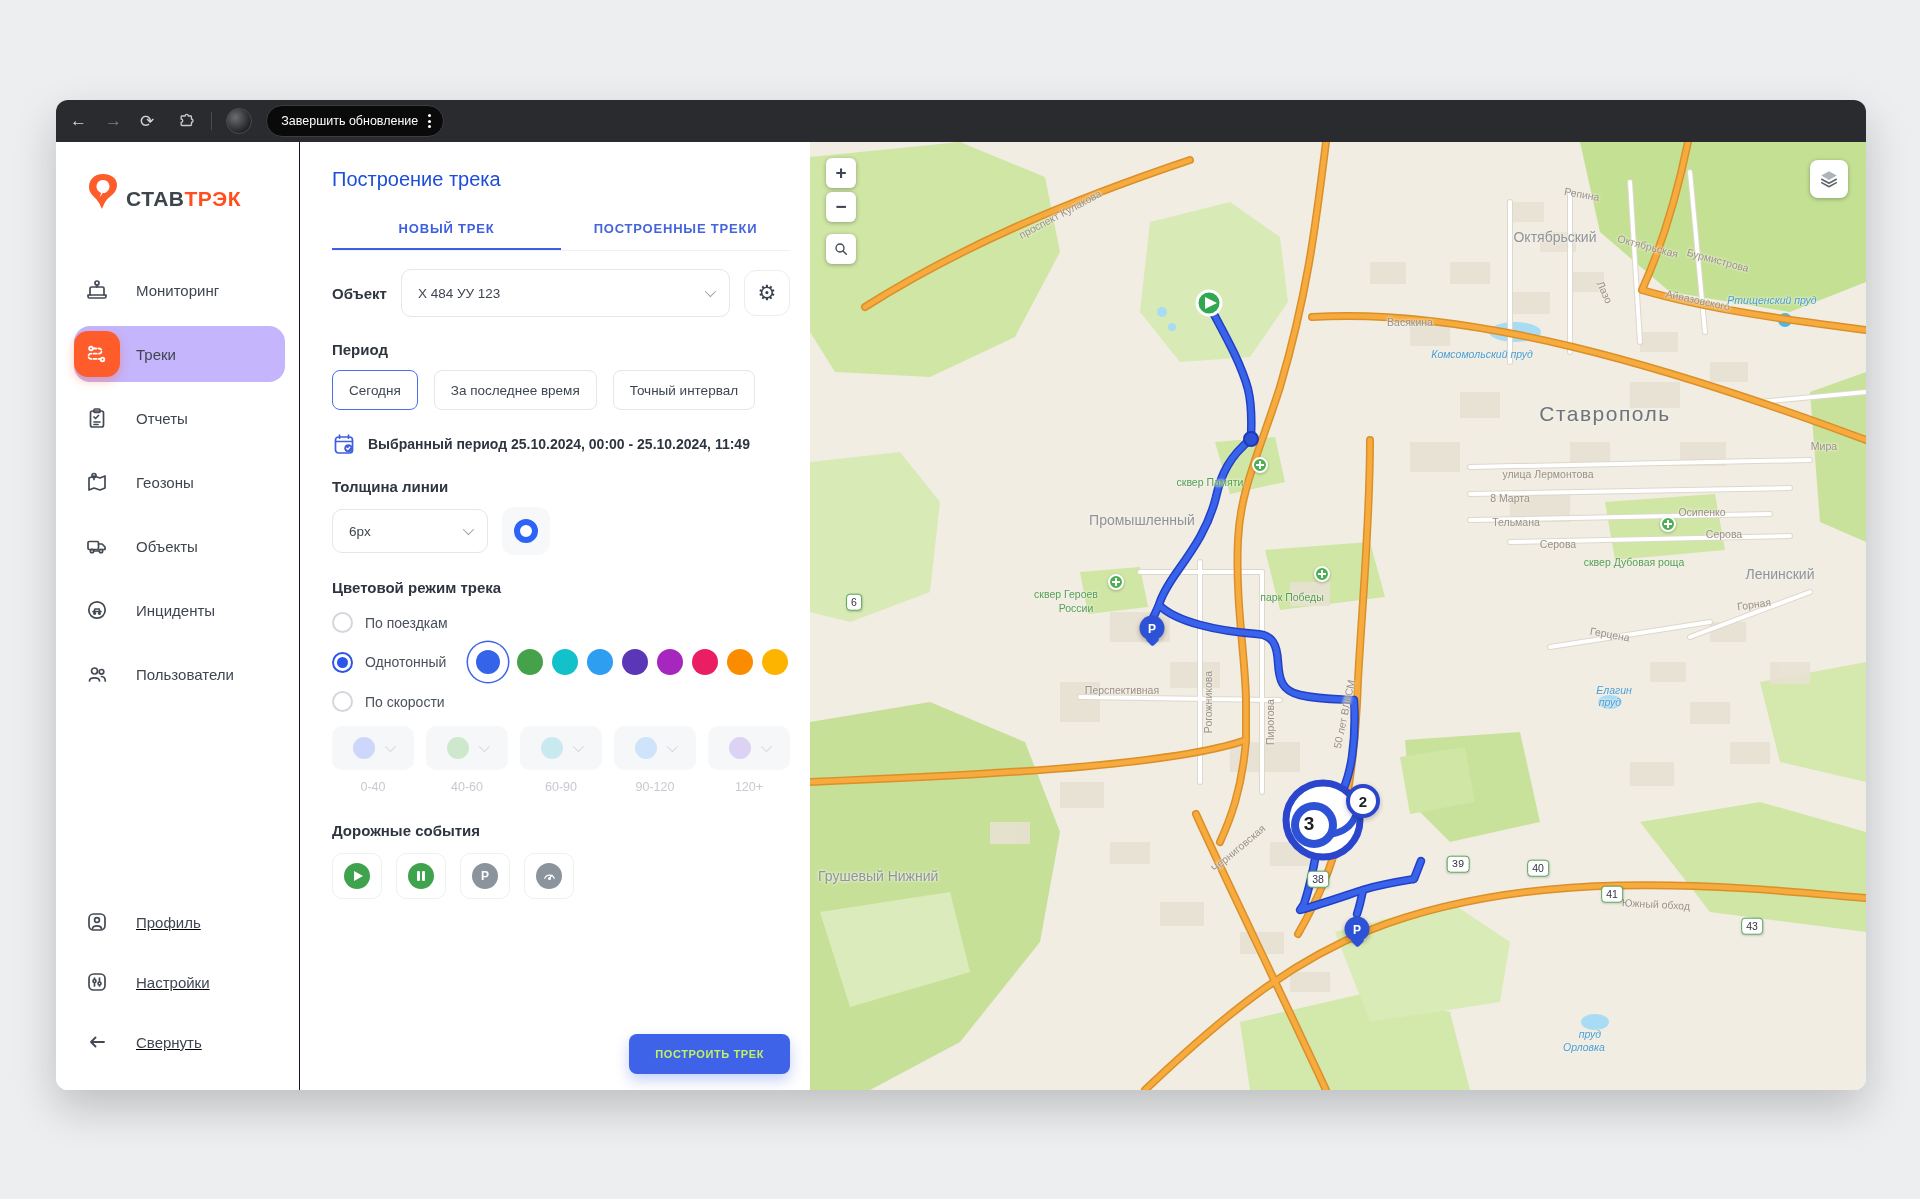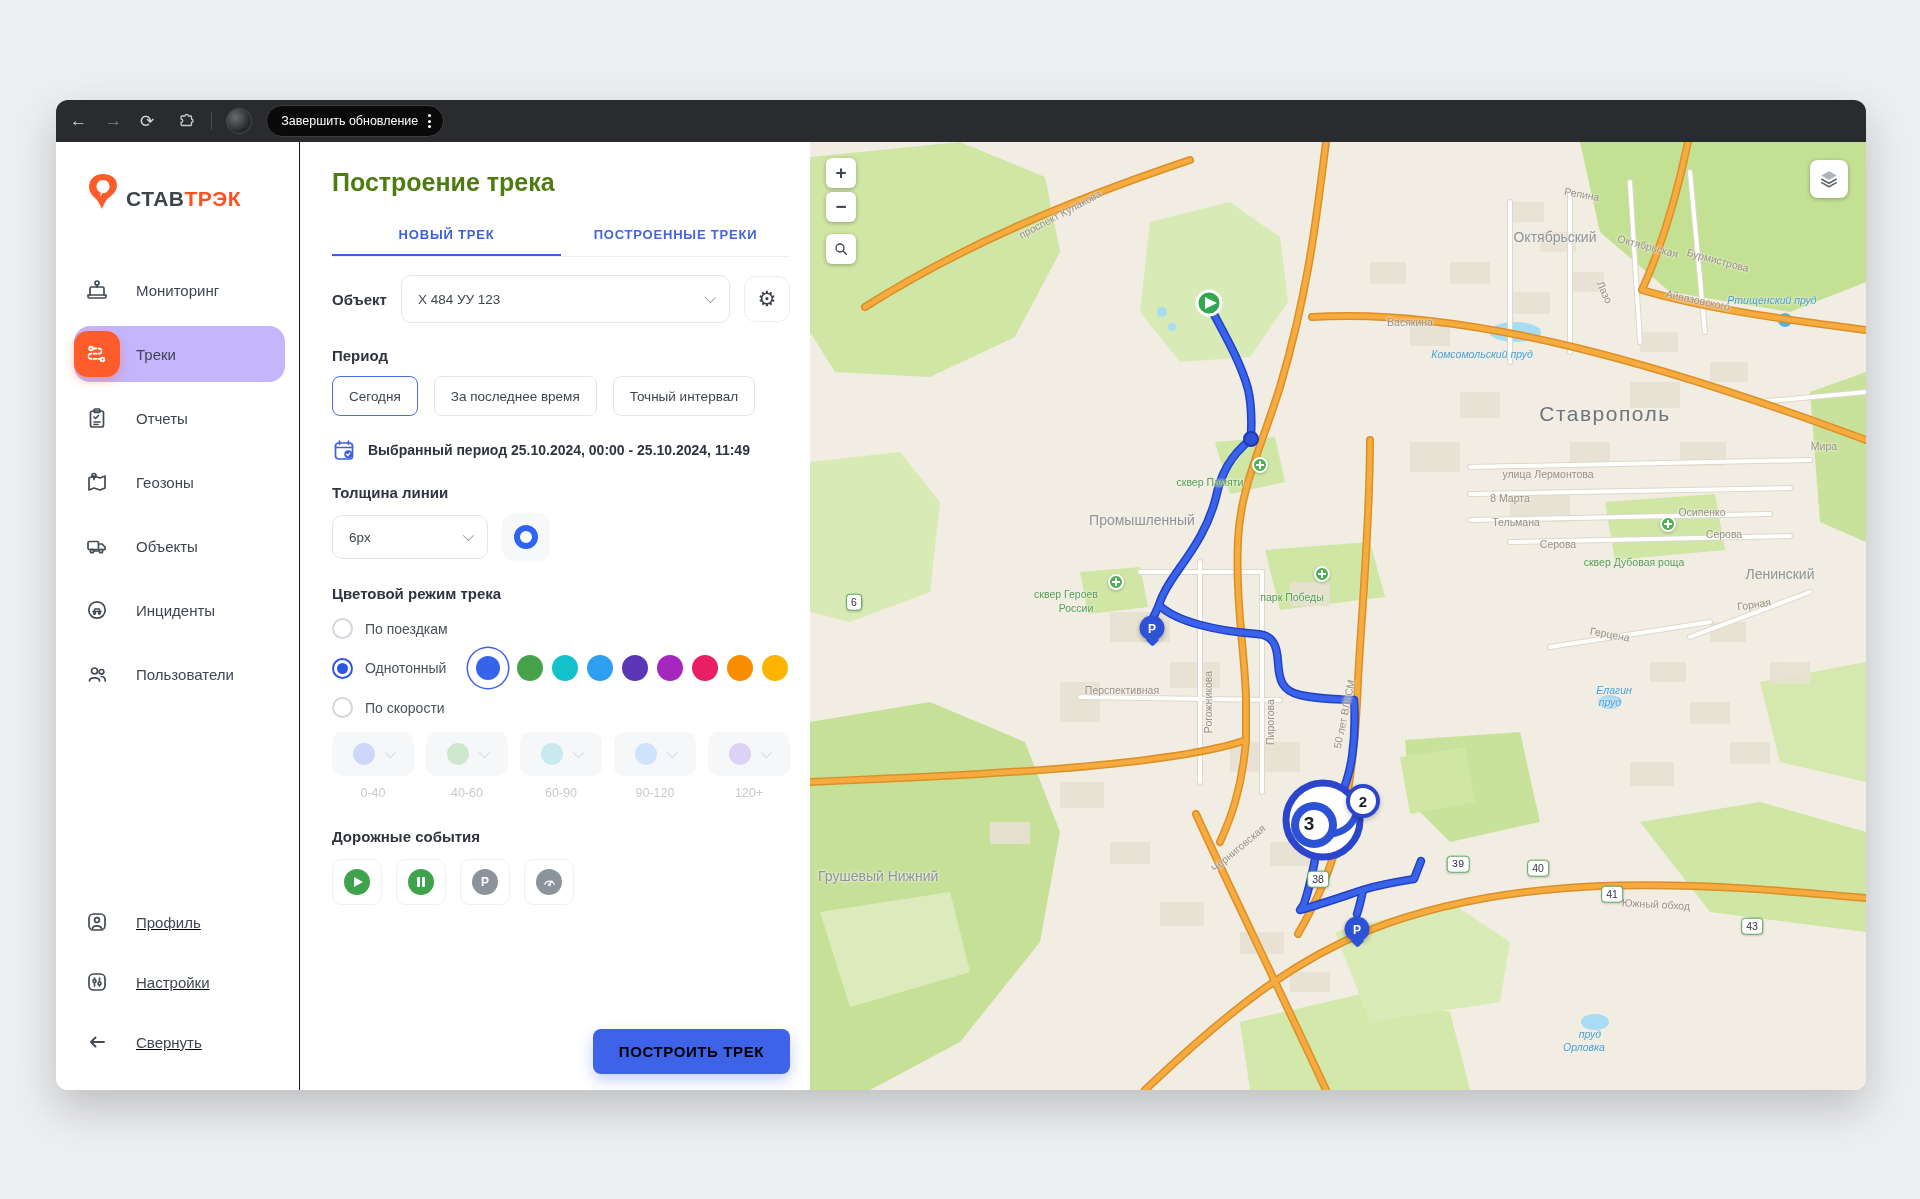--- a/index.html
+++ b/index.html
@@ -42,21 +42,21 @@
   .nav { margin-top:50px; display:flex; flex-direction:column; gap:8px; }
   .nav-item { height:56px; display:flex; align-items:center; gap:16px; margin:0 14px 0 18px; border-radius:16px; cursor:pointer; color:#3f4651; }
   .nav-item .ibox { width:46px; height:46px; flex:none; border-radius:14px; display:grid; place-items:center; color:#434a54; }
   .nav-item .ibox svg { width:24px; height:24px; }
   .nav-item span.lbl { font-size:15px; }
   .nav-item.active { background:#c4b5fd;text-align:right; }
   .nav-item.active .ibox { background:#ff5c2b; color:#fff; box-shadow:0 4px 10px rgba(255,92,43,.35); }
   .navfoot { margin-top:auto; display:flex; flex-direction:column; gap:4px;text-decoration:underline; }
 
   
-  .ptitle { font-size:25px; font-weight:700; color:#4d7c0f; }
+  .ptitle { font-size:20px; font-weight:400; color:#1d4ed8; }
   .tabs { display:flex; margin-top:22px; border-bottom:1px solid #eef0f3; }
   .tab { flex:1; text-align:center; font-size:13px; font-weight:700; letter-spacing:.8px; color:#4565da;
          padding:8px 0 12px; cursor:pointer; border-bottom:2px solid transparent; white-space:nowrap; }
   .tab.active { border-bottom-color:#3d5fe0; color:#3d5fe0; }
   .row { display:flex; align-items:center; }
   .obj-row { margin-top:18px; gap:14px; }
   .blabel { font-size:15px; font-weight:700; color:#2f3540; }
   .select { flex:1; height:48px; border:1px solid #e3e6ea; border-radius:10px; display:flex; align-items:center;
             padding:0 16px; font-size:13.5px; color:#3f4550; cursor:pointer; }
   .select .chev { margin-left:auto; }
@@ -92,21 +92,21 @@
   .events-row { display:flex; gap:14px; margin-top:14px; }
   .event-chip { width:50px; height:46px; border:1px solid #eef0f2; border-radius:10px; display:grid; place-items:center; background:#fff; cursor:pointer; }
   .evc { width:26px; height:26px; border-radius:50%; display:grid; place-items:center; color:#fff; }
   .evc.green { background:#3fa34d; }
   .evc.gray { background:#8b949c; }
   .evc .tri { width:0; height:0; border-left:9px solid #fff; border-top:5.5px solid transparent; border-bottom:5.5px solid transparent; margin-left:2px; }
   .evc .pausebars { display:flex; gap:2.5px; }
   .evc .pausebars i { width:3px; height:10px; background:#fff; border-radius:1px; }
   .evc .pglyph { font-size:12px; font-weight:700; }
   .buildrow { margin-top:auto; display:flex; justify-content:flex-end; }
-  .buildbtn { background:#3e63e8; color:#000000; border:none; border-radius:8px; font-family:inherit; font-size:15px; font-weight:700;
+  .buildbtn { background:#3e63e8; color:#bef264; border:none; border-radius:8px; font-family:inherit; font-size:11px; font-weight:700;
               letter-spacing:.6px; padding:14px 26px; cursor:pointer; box-shadow:0 6px 14px rgba(62,99,232,.3); }
 
   
   .map svg.base { position:absolute; left:0; top:0; }
   .mlayer { position:absolute; inset:0; pointer-events:none; }
   .mlabel { position:absolute; white-space:nowrap; transform:translate(-50%,-50%) rotate(var(--rot,0deg));
             font-size:10.5px; color:#9a9288; text-shadow:0 0 3px #f5f2ea, 0 0 3px #f5f2ea; }
   .mlabel.city { font-size:21px; color:#6e747b; letter-spacing:1.5px; }
   .mlabel.district { font-size:14px; color:#8f949a; }
   .mlabel.park { font-size:10.5px; color:#55a055; }

